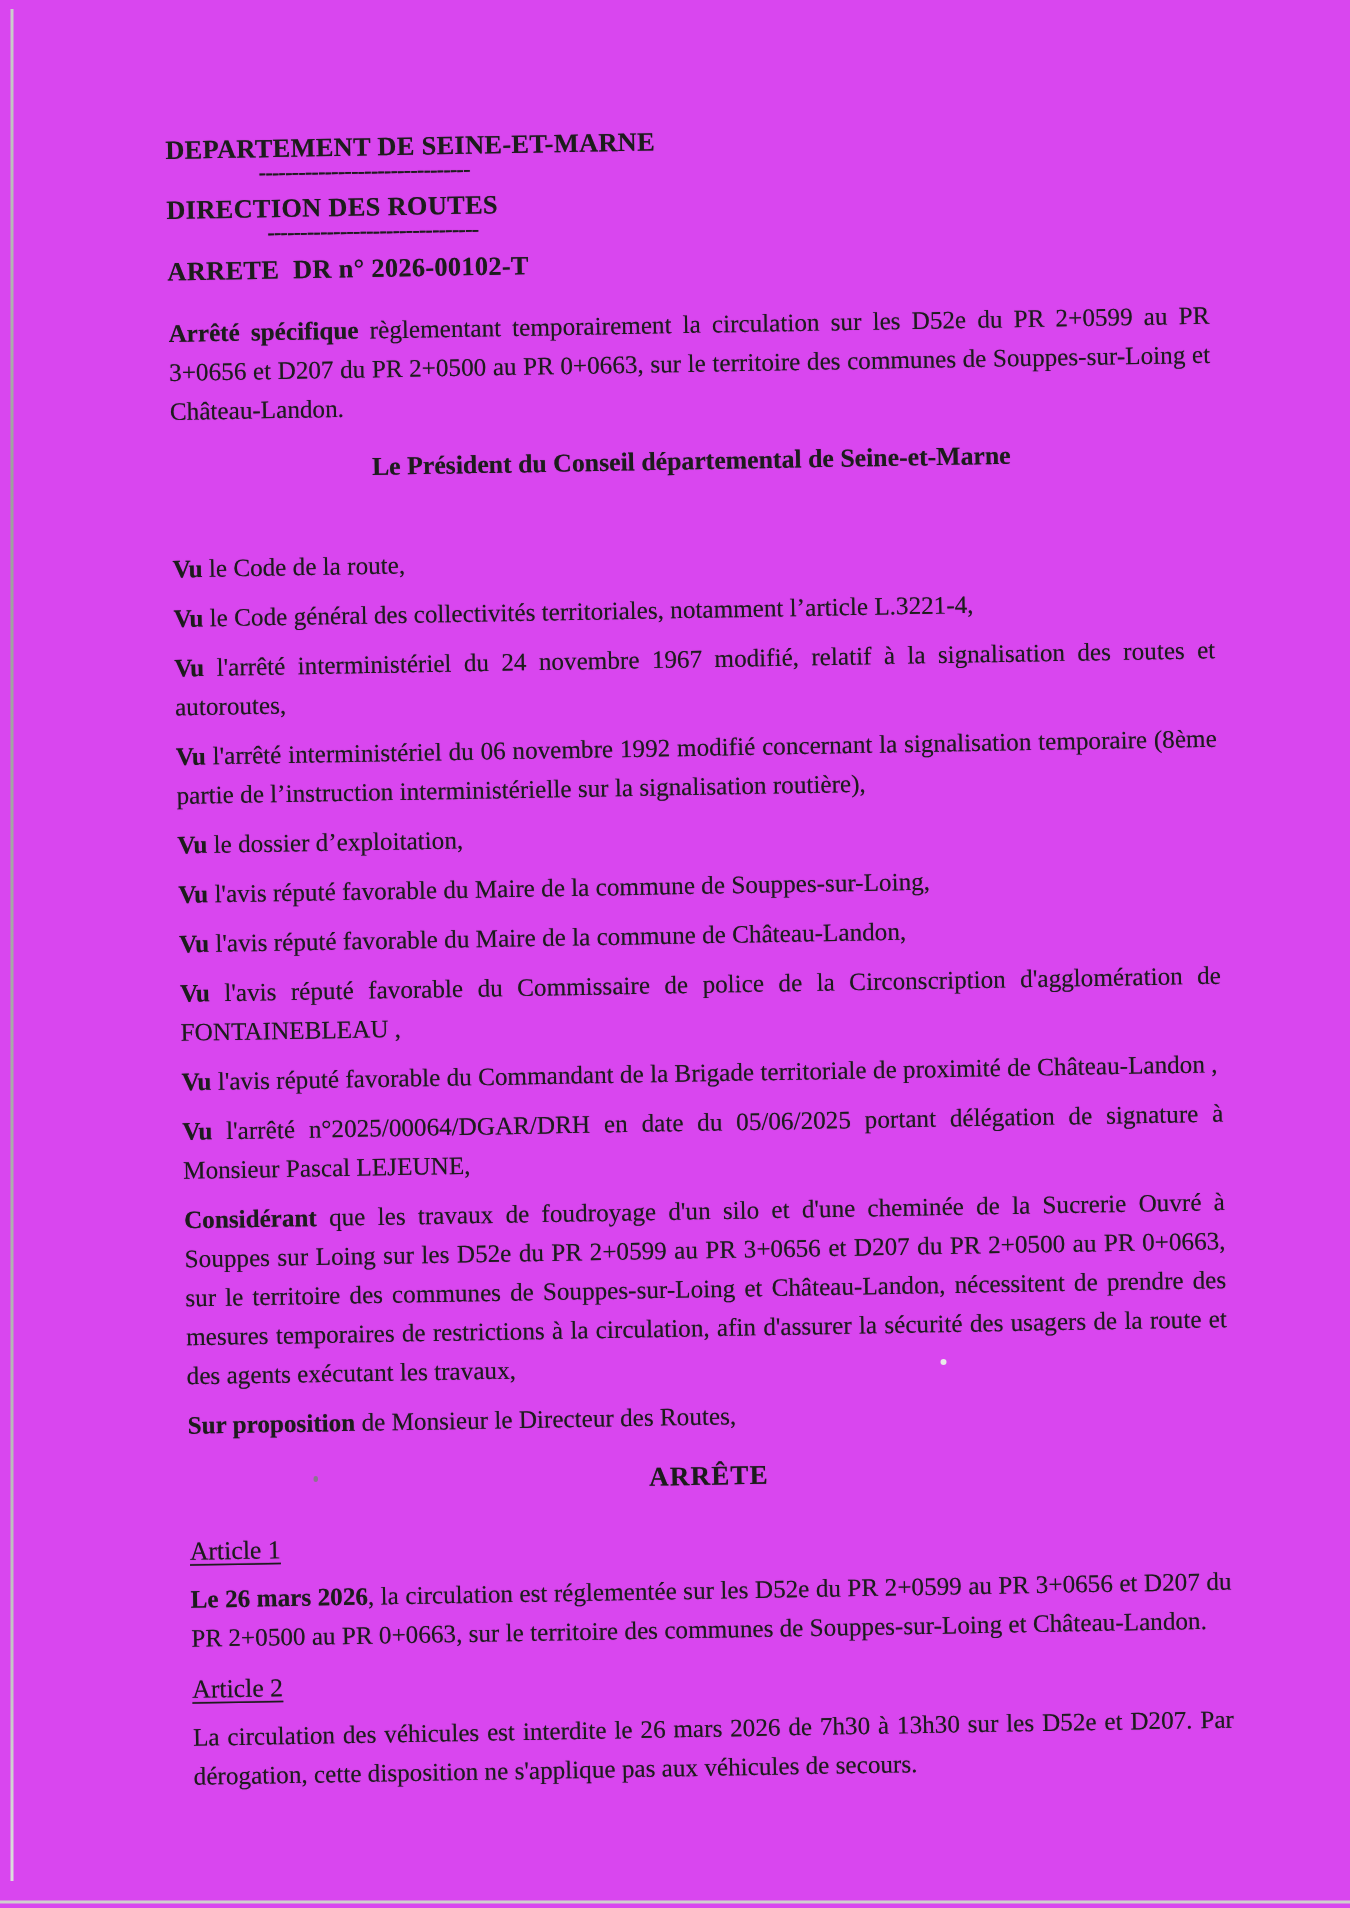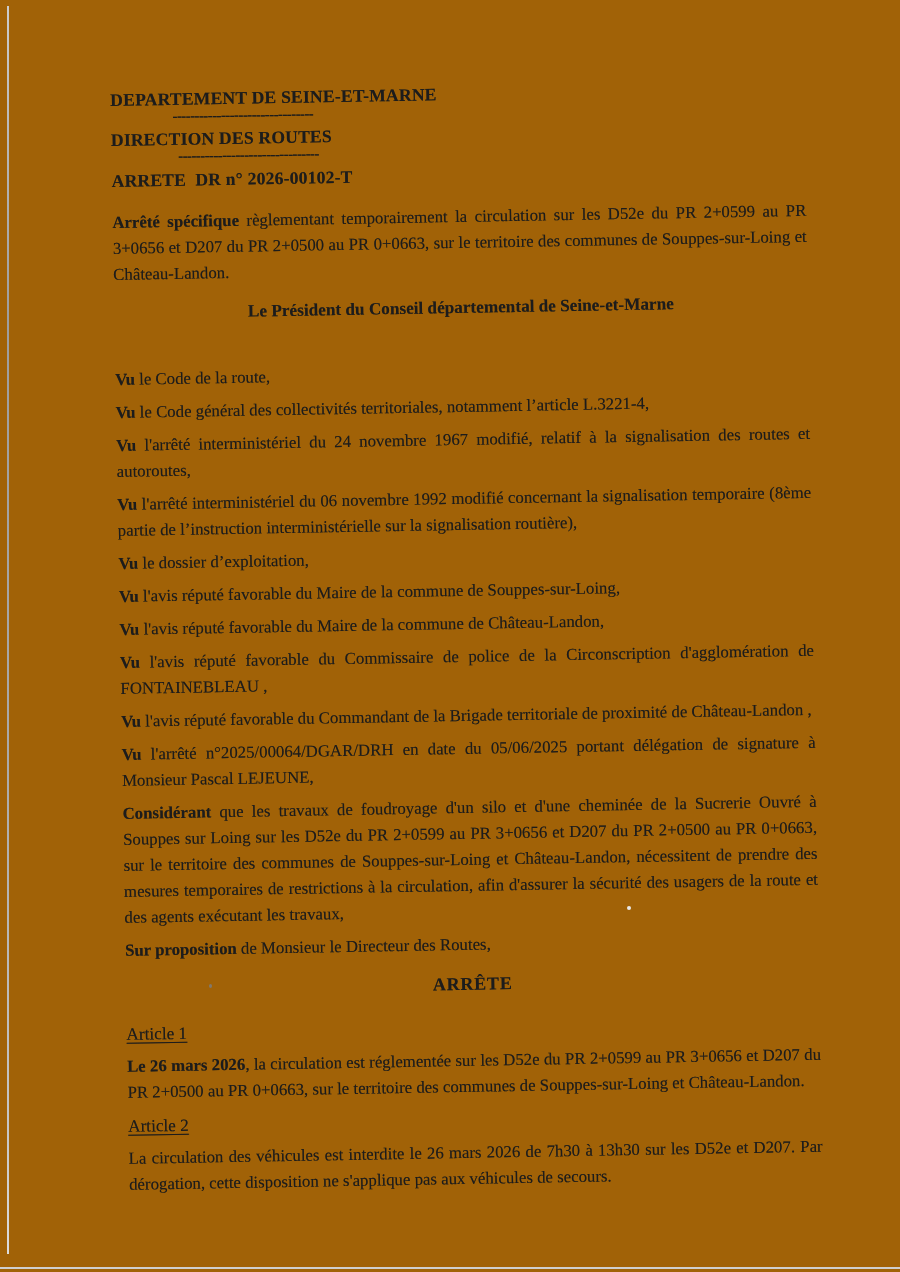--- a/index.html
+++ b/index.html
@@ -1,20 +1,20 @@
 <!DOCTYPE html>
 <html lang="fr"><head>
 <meta charset="utf-8">
 <style>
   html, body { margin: 0; padding: 0; background: #ffffff; }
   .page {
     position: relative;
     width: 900px;
     height: 1272px;
-    background: #a16207;
+    background: #d946ef;
     overflow: hidden;
   }
   
   .edge-left {
     position: absolute; left: 7px; top: 6px; width: 2px; height: 1248px;
     background: linear-gradient(#cccccc, #9e9e9e 25%, #aaaaaa 60%, #c6c6c6 90%, #dddddd);
   }
   .edge-bottom {
     position: absolute; left: 0; bottom: 3px; width: 100%; height: 2px;
     background: #cfcfcf;

